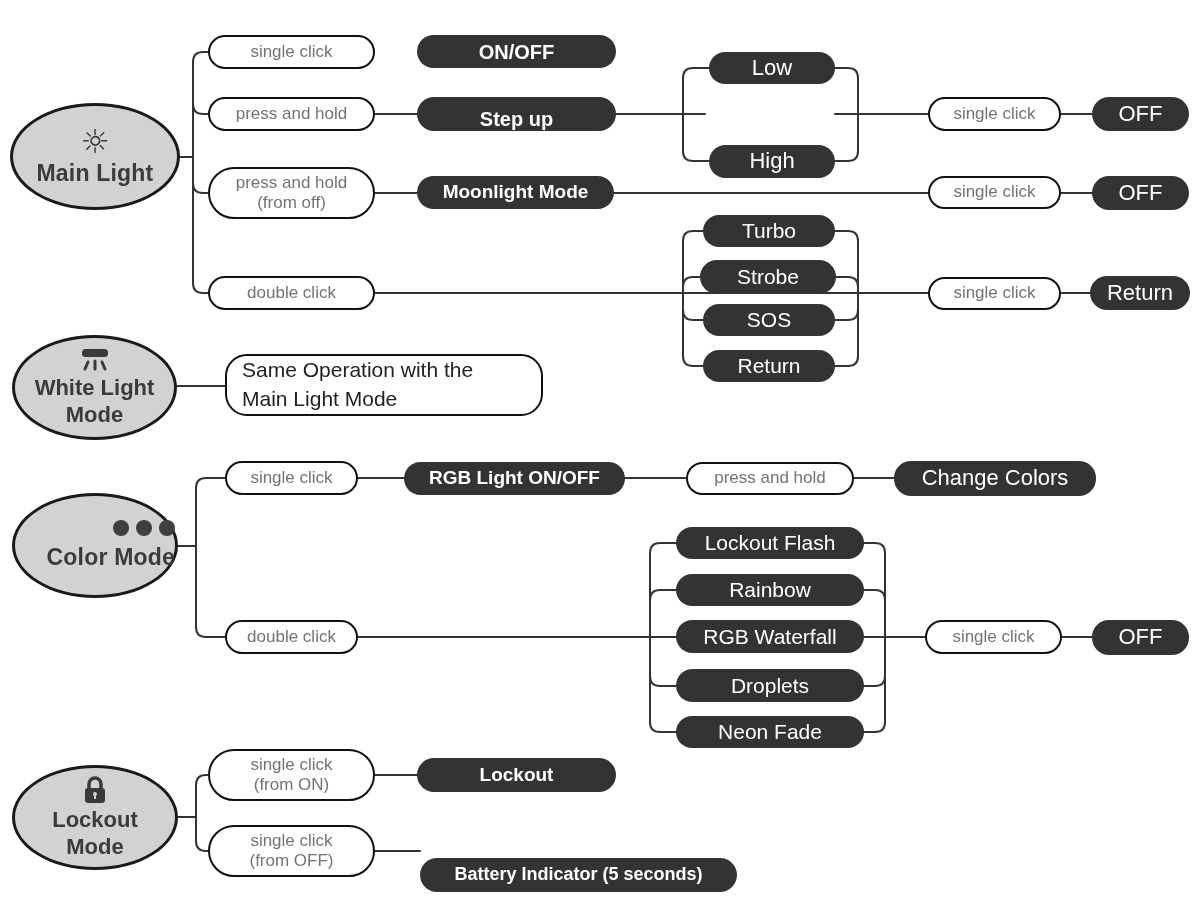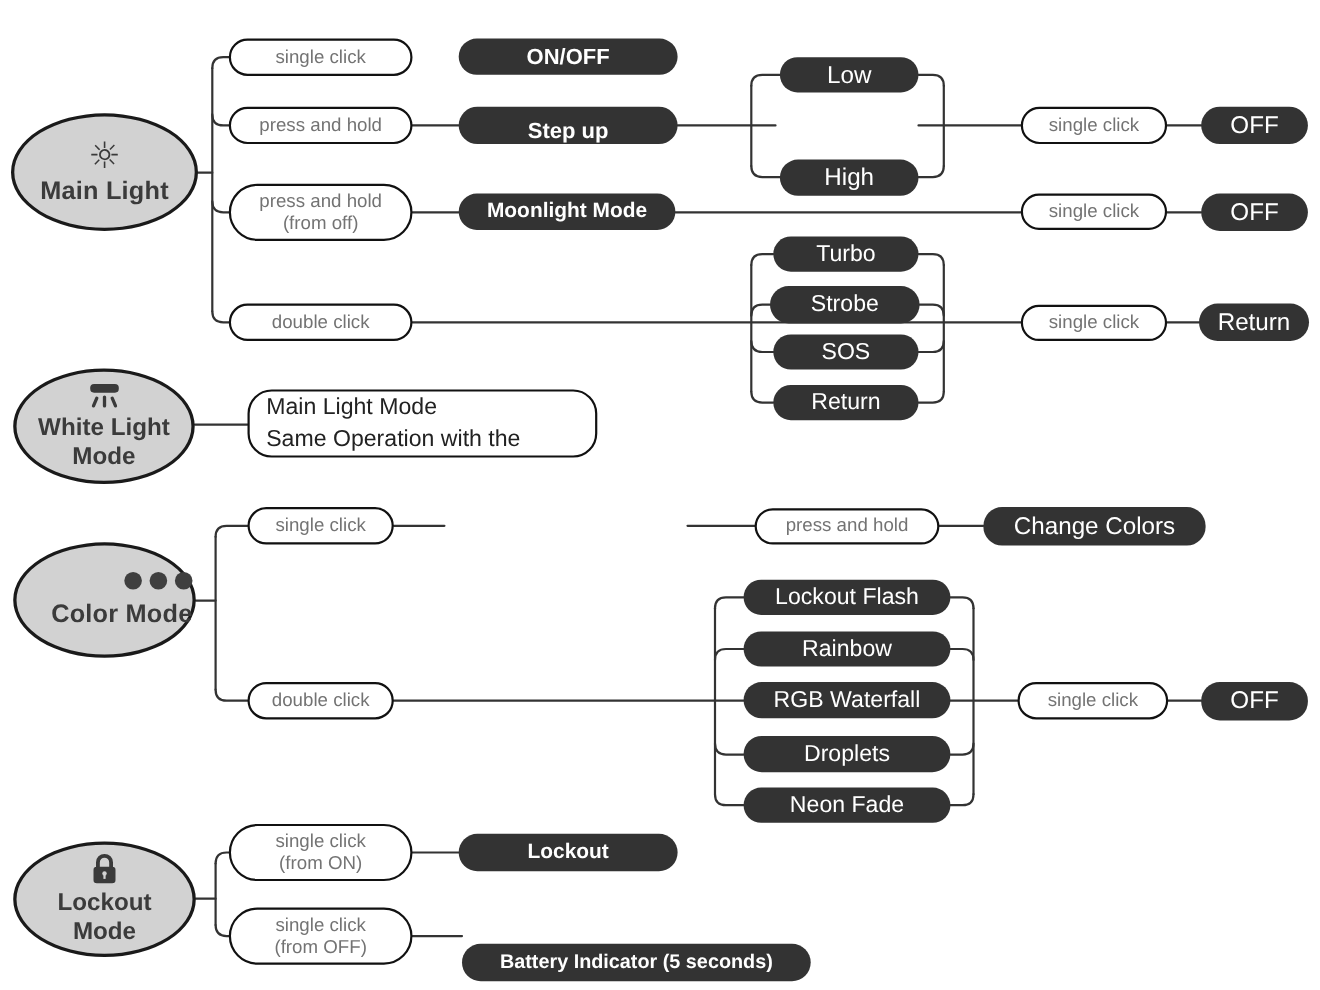--- a/index.html
+++ b/index.html
@@ -196,35 +196,38 @@
           <line x1="10" y1="15" x2="7" y2="22"></line>
           <line x1="17" y1="14" x2="17" y2="22"></line>
           <line x1="24" y1="15" x2="27" y2="22"></line>
         </g>
       </svg>
     </span>
     <span class="title2">White Light</span>
     <span class="title2">Mode</span>
   </div>
   <div class="node note-box" style="left:225px;top:354px;width:318px;height:62px;">
+    <span>Same Operation with the</span>
     <span>Main Light Mode</span>
-    <span>Same Operation with the</span>
   </div>
 
   <div class="node ellipse" style="left:12px;top:493px;width:166px;height:105px;align-items:flex-end;">
     <span class="icon dots">
       <span class="dot"></span>
         <span class="dot"></span>
         <span class="dot"></span>
     </span>
     <span class="title">Color Mode</span>
   </div>
 
   <div class="node pill-white" style="left:225px;top:461px;width:133px;height:34px;">
     <span>single click</span>
+  </div>
+  <div class="node pill-dark pd-bold" style="left:404px;top:462px;width:221px;height:33px;">
+    <span>RGB Light ON/OFF</span>
   </div>
   <div class="node pill-white" style="left:686px;top:462px;width:168px;height:33px;">
     <span>press and hold</span>
   </div>
   <div class="node pill-dark pd-lite-lg" style="left:894px;top:461px;width:202px;height:35px;">
     <span>Change Colors</span>
   </div>
 
   <div class="node pill-white" style="left:225px;top:620px;width:133px;height:34px;">
     <span>double click</span>

